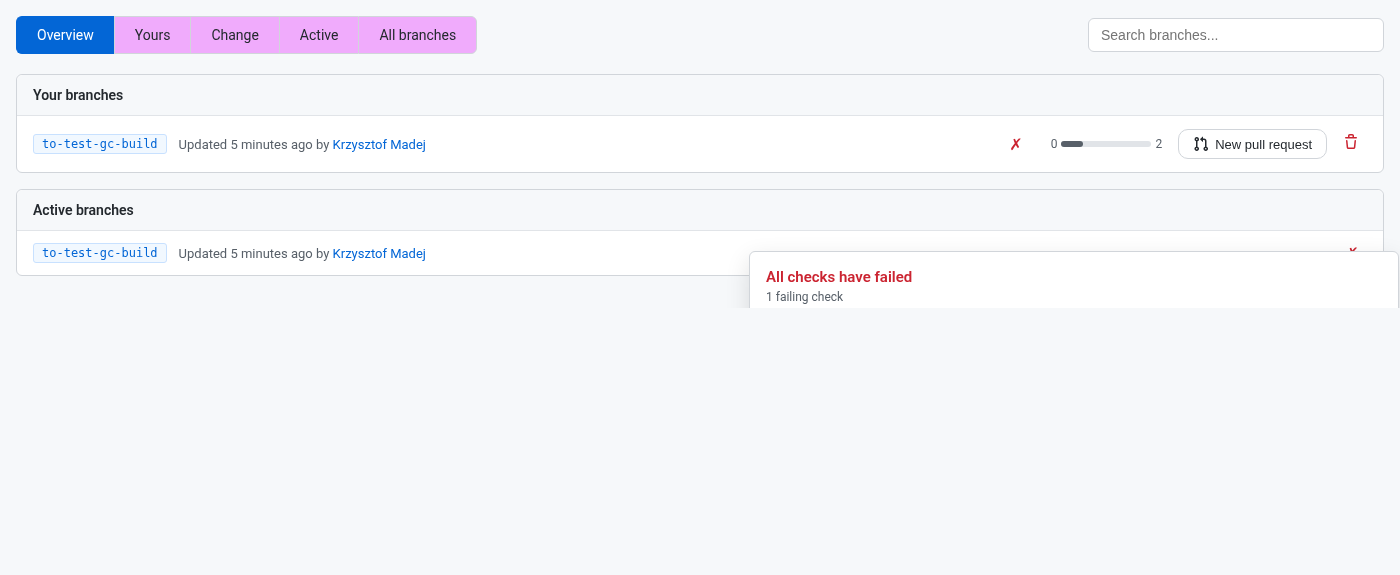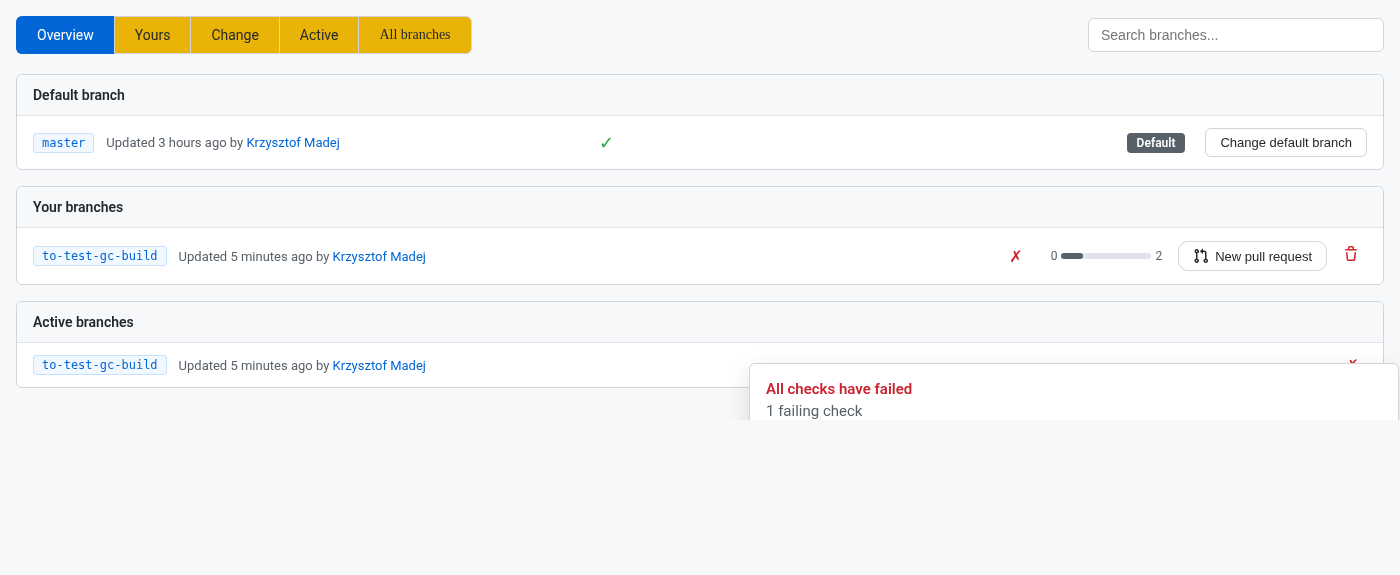--- a/index.html
+++ b/index.html
@@ -21,21 +21,21 @@
       margin-bottom: 20px;
       justify-content: center;
     }
     .tab-bar-left {
       display: flex;
       gap: 0;
     }
     .tab {
       padding: 10px 20px;
       border: 1px solid #d1d5da;
-      background: #eab308;
+      background: #f0abfc;
       cursor: pointer;
       font-size: 14px;
       color: #24292e;
       border-right: none;
       white-space: nowrap;
     }
     .tab:first-child {
       border-radius: 6px 0 0 6px;
     }
     .tab:last-child {
@@ -195,21 +195,21 @@
       z-index: 100;
       padding: 16px;
     }
     .popup-title {
       font-size: 15px;
       font-weight: 600;
       color: #cb2431;
       margin-bottom: 4px;
     }
     .popup-subtitle {
-      font-size: 15px;
+      font-size: 12px;
       color: #586069;
       margin-bottom: 16px;
     }
     .popup-divider {
       border: none;
       border-top: 1px solid #e1e4e8;
       margin-bottom: 12px;
     }
     .check-item {
       display: flex;
@@ -258,41 +258,27 @@
 <body>
 
 <div class="page-wrapper">
 
   <div class="tab-bar">
     <div class="tab-bar-left">
       <div class="tab active">Overview</div>
       <div class="tab">Yours</div>
       <div class="tab">Change</div>
       <div class="tab">Active</div>
-      <div class="tab" style="border-radius:0 6px 6px 0; border-right:1px solid #d1d5da;font-family:Liberation Serif, serif;">All branches</div>
+      <div class="tab" style="border-radius:0 6px 6px 0; border-right:1px solid #d1d5da;">All branches</div>
     </div>
     <div class="search-input-wrapper">
       <input type="text" placeholder="Search branches..." style="">
     </div>
   </div>
 
-  <div class="section-card">
-    <div class="section-header">Default branch</div>
-    <div class="branch-row">
-      <span class="branch-name">master</span>
-      <span class="branch-meta">
-        <span>Updated 3 hours ago by</span>
-        <a href="#">Krzysztof Madej</a>
-      </span>
-      <span class="check-icon-green">✓</span>
-      <div class="spacer"></div>
-      <span class="default-badge">Default</span>
-      <button class="change-default-btn">Change default branch</button>
-    </div>
-  </div>
 
   <div class="section-card">
     <div class="section-header">Your branches</div>
     <div class="branch-row">
       <span class="branch-name">to-test-gc-build</span>
       <span class="branch-meta">
         <span>Updated 5 minutes ago by</span>
         <a href="#">Krzysztof Madej</a>
       </span>
       <span class="check-icon-red">✗</span>

